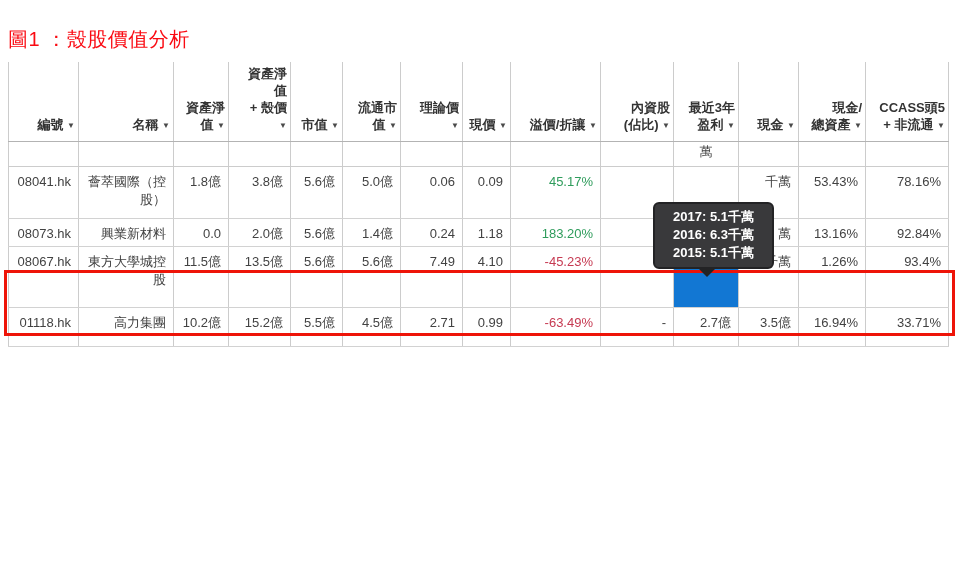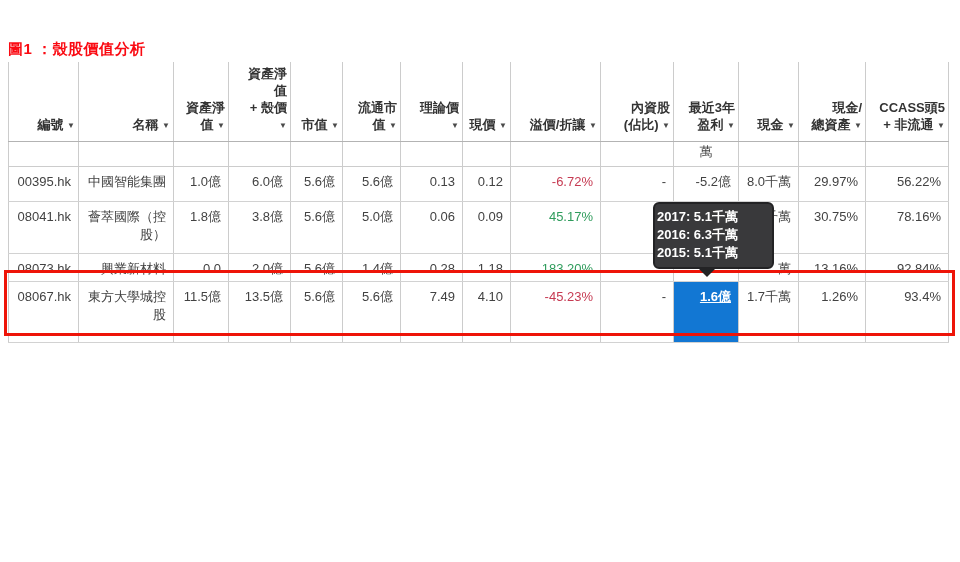--- a/index.html
+++ b/index.html
@@ -3,22 +3,22 @@
 <meta charset="utf-8">
 <style>
   html,body{margin:0;padding:0;background:#fff;}
   body{
     position:relative;
     width:960px;height:562px;
     font-family:"Liberation Sans","DejaVu Sans",sans-serif;
     overflow:hidden;
   }
   .page-title{
-    position:absolute;left:8px;top:40px;
-    font-size:15px;font-weight:bold;color:var(--title-red);
+    position:absolute;left:8px;top:26px;
+    font-size:20px;font-weight:normal;color:var(--title-red);
     letter-spacing:0.5px;
   }
   table.shell-table{
     position:absolute;left:8px;top:62px;
     border-collapse:collapse;table-layout:fixed;
     font-size:13px;color:#424242;
     border-left:1px solid #ccc;
   }
   .shell-table th,.shell-table td{
     border-right:1px solid #ccc;
@@ -59,21 +59,21 @@
     pointer-events:none;
     z-index:3;
   }
   .profit-tooltip{
     position:absolute;left:653px;top:202px;width:121px;
     box-sizing:border-box;
     background:var(--tooltip-bg);
     border:2px solid #232325;
     border-radius:6px;
     color:#fff;font-weight:bold;font-size:13px;line-height:1.4;
-    padding:4px 2px;
+    text-align:center;padding:4px 2px;
     z-index:5;
   }
   .tooltip-pointer{
     position:absolute;left:42px;bottom:-10px;
     width:0;height:0;
     border:10px solid transparent;
     border-top:10px solid #232325;
     border-bottom:none;
   }
 </style>
@@ -137,60 +137,44 @@
         <td></td>
         <td></td>
         <td></td>
         <td></td>
         <td></td>
         <td>萬</td>
         <td></td>
         <td></td>
         <td></td>
       </tr>
-      <tr style="height: 35px;">
-        <td>00395.hk</td>
-        <td>中國智能集團</td>
-        <td>1.0億</td>
-        <td>6.0億</td>
-        <td>5.6億</td>
-        <td>5.6億</td>
-        <td>0.13</td>
-        <td>0.12</td>
-        <td class="neg">-6.72%</td>
-        <td>-</td>
-        <td>-5.2億</td>
-        <td>8.0千萬</td>
-        <td>29.97%</td>
-        <td>56.22%</td>
-      </tr>
       <tr style="height: 52px;">
         <td>08041.hk</td>
         <td>薈萃國際（控股）</td>
         <td>1.8億</td>
         <td>3.8億</td>
         <td>5.6億</td>
         <td>5.0億</td>
         <td>0.06</td>
         <td>0.09</td>
         <td class="pos">45.17%</td>
         <td></td>
         <td></td>
         <td>千萬</td>
-        <td>30.75%</td>
+        <td>53.43%</td>
         <td>78.16%</td>
       </tr>
       <tr style="height: 28px;">
         <td>08073.hk</td>
         <td>興業新材料</td>
         <td>0.0</td>
         <td>2.0億</td>
         <td>5.6億</td>
         <td>1.4億</td>
-        <td>0.28</td>
+        <td>0.24</td>
         <td>1.18</td>
         <td class="pos">183.20%</td>
         <td></td>
         <td></td>
         <td>萬</td>
         <td>13.16%</td>
         <td>92.84%</td>
       </tr>
       <tr style="height: 61px;">
         <td>08067.hk</td>
@@ -201,20 +185,36 @@
         <td>5.6億</td>
         <td>7.49</td>
         <td>4.10</td>
         <td class="neg">-45.23%</td>
         <td>-</td>
         <td class="sel"><span class="sel-link">1.6億</span></td>
         <td>1.7千萬</td>
         <td>1.26%</td>
         <td>93.4%</td>
       </tr>
+      <tr style="height: 39px;">
+        <td>01118.hk</td>
+        <td>高力集團</td>
+        <td>10.2億</td>
+        <td>15.2億</td>
+        <td>5.5億</td>
+        <td>4.5億</td>
+        <td>2.71</td>
+        <td>0.99</td>
+        <td class="neg">-63.49%</td>
+        <td>-</td>
+        <td>2.7億</td>
+        <td>3.5億</td>
+        <td>16.94%</td>
+        <td>33.71%</td>
+      </tr>
     </tbody>
 </table>
 
 <div class="row-highlight-border"></div>
 
 <div class="profit-tooltip">
   <div>
       <div>2017: 5.1千萬</div>
       <div>2016: 6.3千萬</div>
       <div>2015: 5.1千萬</div>

